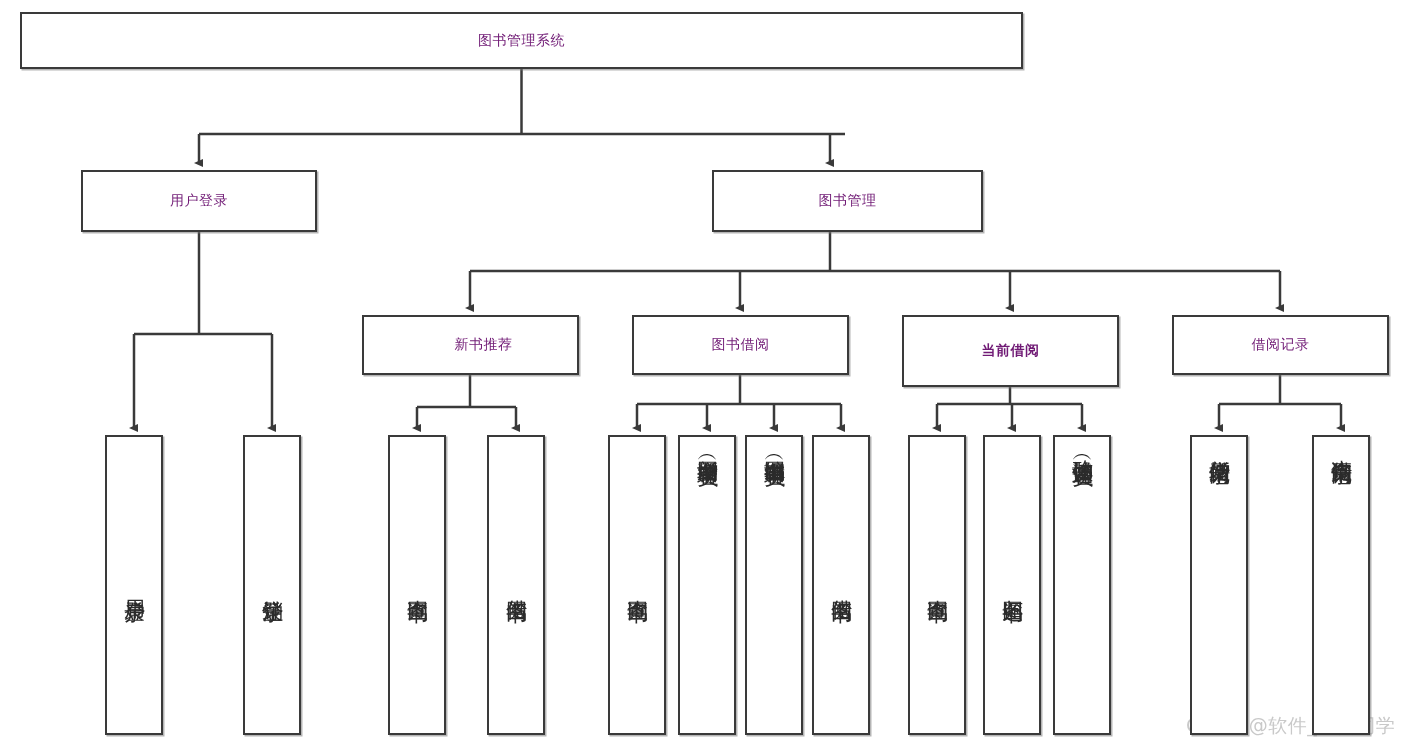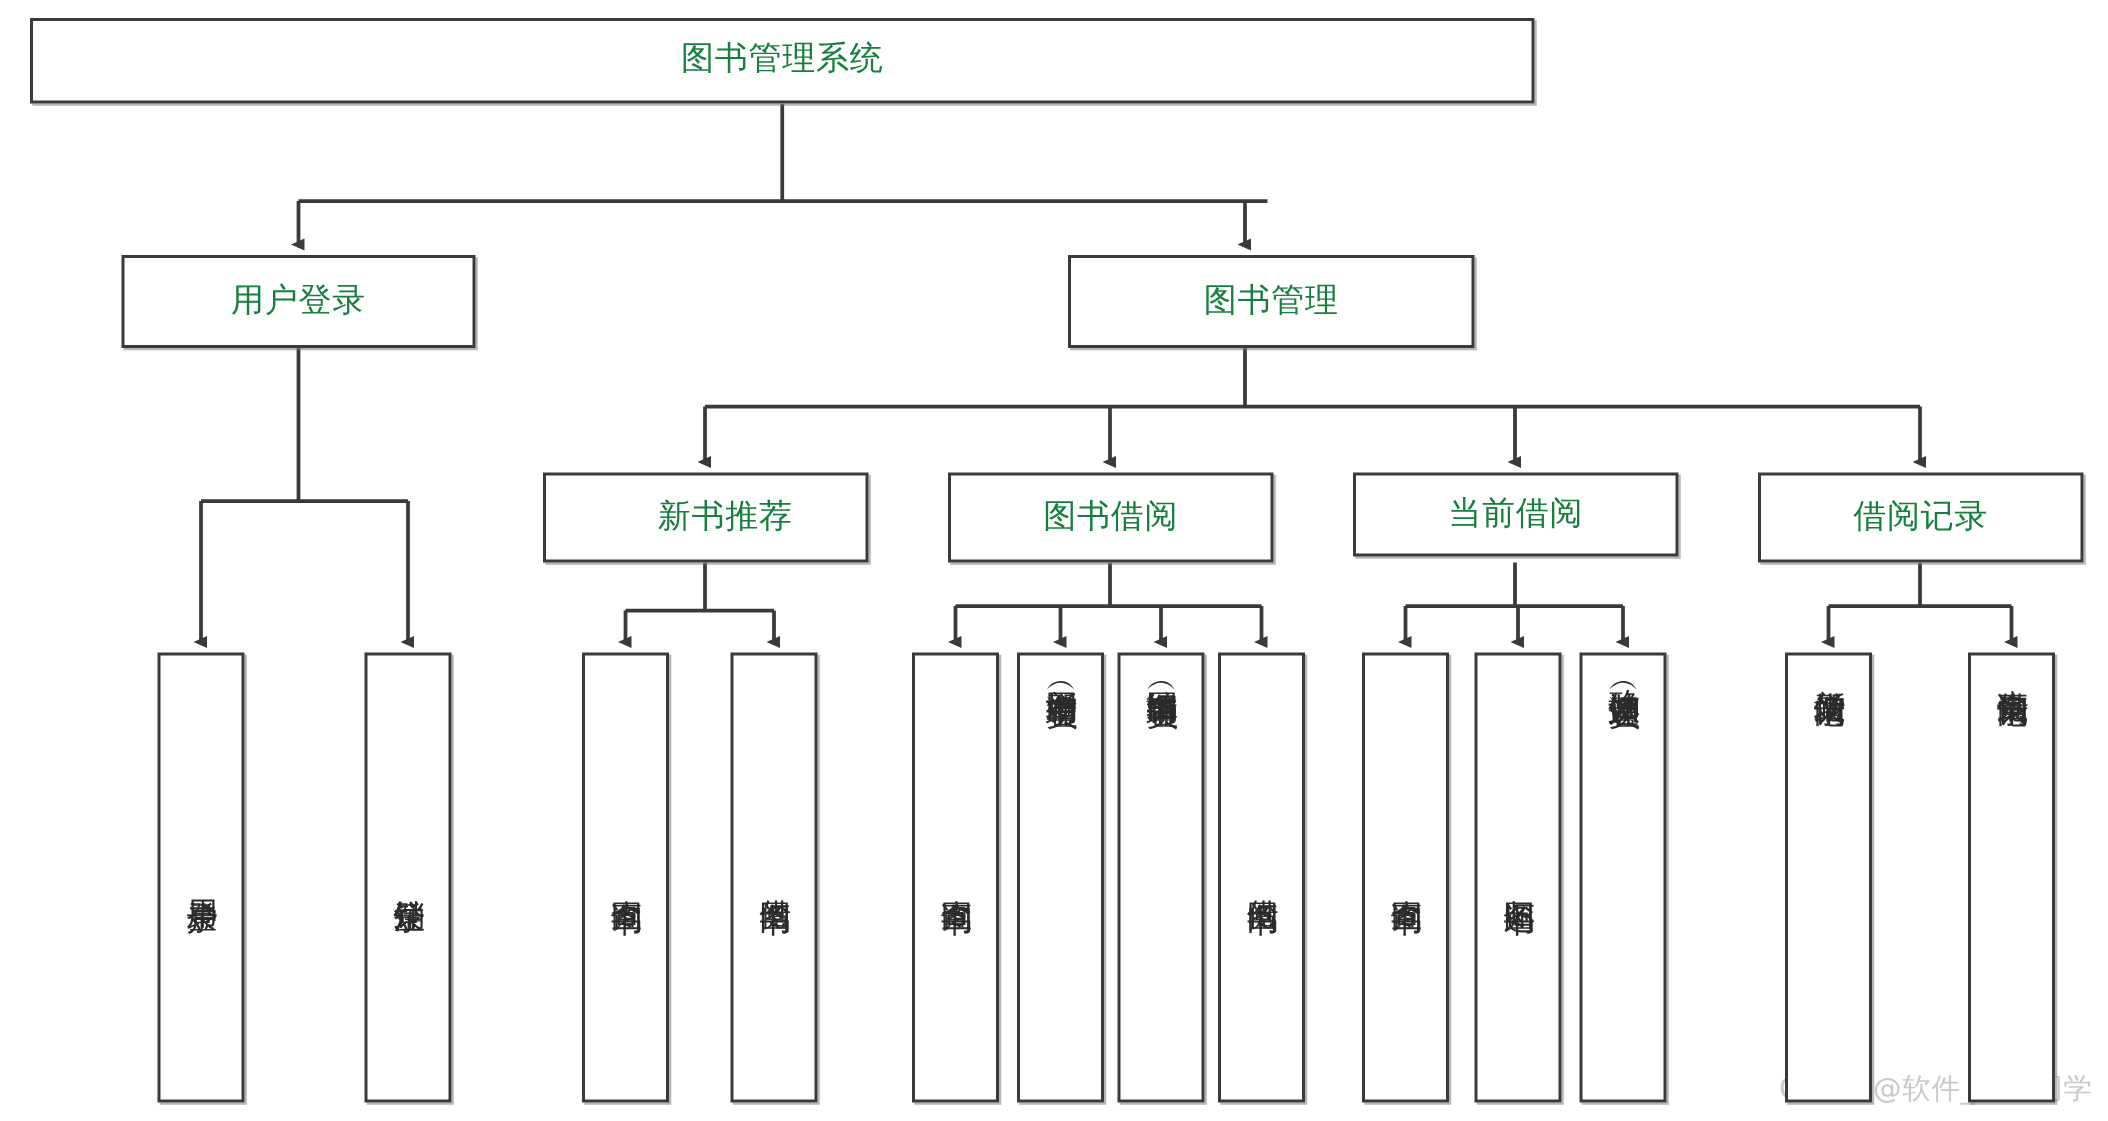--- a/index.html
+++ b/index.html
@@ -32,25 +32,25 @@
     border: 2px solid #3a3a3a;
     background: #ffffff;
     box-shadow: 1.5px 1.5px 0 0 rgba(120,120,120,0.55);
   }
   .node.h {
     display: flex;
     align-items: center;
     justify-content: center;
   }
   .node.h .label {
-    font-size: 22px;
+    font-size: 14px;
     line-height: 1.1;
     letter-spacing: 0.5px;
     white-space: nowrap;
-    color: #15803d;
+    color: #701a75;
   }
   .node.v {
     display: flex;
     align-items: flex-start;
     justify-content: center;
     padding-top: 6px;
   }
   .node.v .label {
     writing-mode: vertical-rl;
     text-orientation: upright;
@@ -139,21 +139,21 @@
     </div>
     <div class="node h" style="left: 712px; top: 170px; width: 271px; height: 62px;">
       <span class="label">图书管理</span>
     </div>
     <div class="node h" style="left: 362px; top: 315px; width: 217px; height: 60px; padding-left: 26px;">
       <span class="label">新书推荐</span>
     </div>
     <div class="node h" style="left: 632px; top: 315px; width: 217px; height: 60px;">
       <span class="label">图书借阅</span>
     </div>
-    <div class="node h" style="left: 902px; top: 315px; width: 217px; height: 56px;">
+    <div class="node h" style="left: 902px; top: 315px; width: 217px; height: 72px; font-weight: bold;">
       <span class="label">当前借阅</span>
     </div>
     <div class="node h" style="left: 1172px; top: 315px; width: 217px; height: 60px;">
       <span class="label">借阅记录</span>
     </div>
     <div class="node v center" style="left: 105px; top: 435px; width: 58px; height: 300px;">
       <span class="label">用户登录</span>
     </div>
     <div class="node v center" style="left: 243px; top: 435px; width: 58px; height: 300px;">
       <span class="label">注销登录</span>

